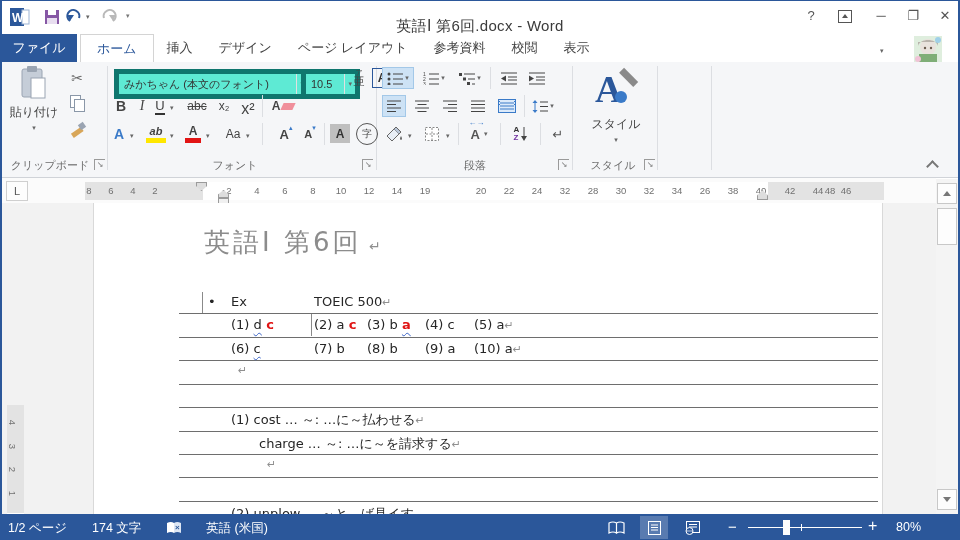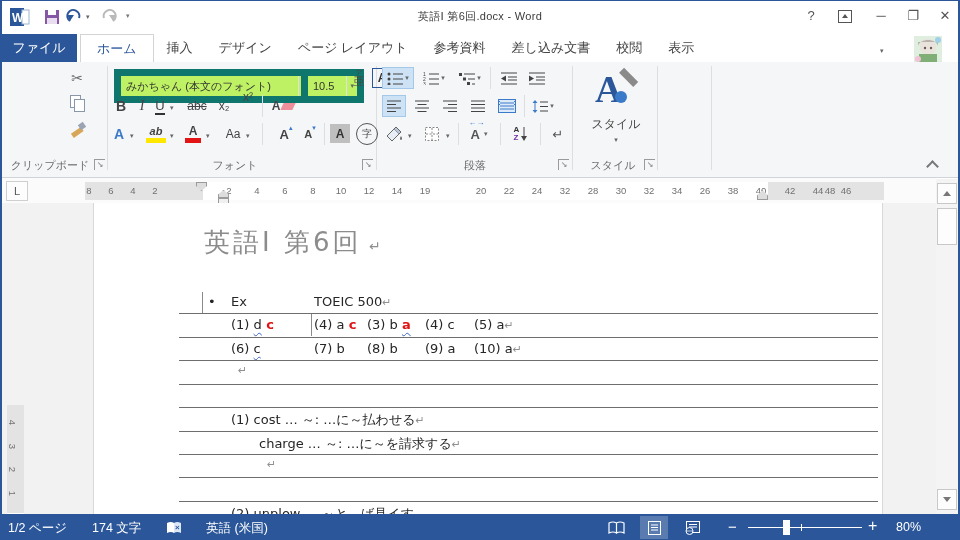--- a/index.html
+++ b/index.html
@@ -3,39 +3,39 @@
 <meta charset="utf-8">
 <style>
   html,body{margin:0;padding:0;background:#888;}
   body{font-family:"Liberation Sans","DejaVu Sans",sans-serif;}
   #win{position:relative;width:960px;height:540px;background:#fff;overflow:hidden;
        border-top:1px solid #2b579a;box-sizing:border-box;}
   .a{position:absolute;}
   .edge{position:absolute;background:#2b579a;z-index:60;}
   
   #titlebar{left:0;top:0;width:960px;height:32px;background:#fff;}
-  .tbtitle{width:100%;text-align:center;top:8px;font-size:11px;color:#3b3b3b;letter-spacing:.3px;}
+  .tbtitle{width:100%;text-align:center;top:16px;font-size:15px;color:#3b3b3b;letter-spacing:.3px;}
   .winbtn{top:4px;width:26px;height:22px;text-align:center;line-height:22px;color:#555;font-size:13px;cursor:default;}
   .qat{top:5px;color:#2b579a;}
   
   #tabrow{left:0;top:32px;width:960px;height:29px;background:#fff;}
   #filetab{left:1px;top:1px;width:76px;height:28px;background:#2b579a;color:#fff;
            font-size:13px;display:flex;align-items:center;justify-content:center;}
   #tabs{left:80px;top:1px;height:28px;display:flex;}
   .tab{padding:0 13px;font-size:13px;color:#444;display:flex;align-items:center;}
   .tab.active{color:#2b579a;background:#fff;border:1px solid #d4d4d4;border-bottom:none;padding:0 16px;}
   
   #ribbon{left:0;top:61px;width:960px;height:116px;background:#f5f6f8;border-bottom:1px solid #d0d3d8;box-sizing:border-box;}
   .gsep{position:absolute;top:4px;width:1px;height:104px;background:#dcdee2;}
   .glabel{position:absolute;top:96px;font-size:11px;color:#6b6b6b;text-align:center;}
   .launch{position:absolute;top:97px;width:10px;height:10px;border-left:1px solid #9a9a9a;border-top:1px solid #9a9a9a;
           font-size:8px;color:#777;line-height:10px;text-align:center;}
   .rbtn{position:absolute;display:flex;align-items:center;justify-content:center;color:#444;}
   .car{font-size:7px;color:#666;}
-  .combo{position:absolute;background:#bef264;border:7px solid #0f766e;font-size:11px;color:#333;
+  .combo{position:absolute;background:#5eead4;border:5px solid #0f766e;font-size:11px;color:#333;
          display:flex;align-items:center;overflow:hidden;white-space:nowrap;}
   .combo .car{margin-left:auto;padding:0 3px;border-left:1px solid #e0e0e0;height:100%;display:flex;align-items:center;}
   .tglon{background:#cde2f5;border:1px solid #a3c8e8;box-sizing:border-box;}
   .bigbtn{position:absolute;display:flex;flex-direction:column;align-items:center;color:#444;font-size:12px;}
   svg{display:block;}
   .uline{border-bottom:2px solid #333;}
   .chev{display:inline-block;width:7px;height:7px;border-left:2px solid #777;border-top:2px solid #777;transform:rotate(45deg);}
   
   #rulerzone{left:0;top:177px;width:936px;height:25px;background:#fbfbfb;}
   #hruler{position:absolute;left:85px;top:4px;width:799px;height:18px;background:#e3e3e3;}
@@ -129,21 +129,20 @@
   </div>
 
   <div id="tabrow" class="a">
     <div id="filetab" class="a">ファイル</div>
     <div id="tabs" class="a">
       <div class="tab active">ホーム</div>
       <div class="tab">挿入</div>
       <div class="tab">デザイン</div>
       <div class="tab">ページ レイアウト</div>
       <div class="tab">参考資料</div>
-      <div class="tab">差し込み文書</div>
       <div class="tab">校閲</div>
       <div class="tab">表示</div>
     </div>
     <span class="a car" style="left:880px;top:14px">▾</span>
     <svg class="a" style="left:914px;top:3px" width="28" height="26">
       <rect width="28" height="26" fill="#dfeede"></rect>
       <circle cx="14" cy="11" r="8" fill="#e9e2dd"></circle>
       <path d="M4,10 C6,2 22,2 24,10 L24,6 L4,6 Z" fill="#b9b3ac"></path>
       <circle cx="11" cy="12" r="1.2" fill="#6b5b4e"></circle>
         <circle cx="17" cy="12" r="1.2" fill="#6b5b4e"></circle>
@@ -153,20 +152,29 @@
     </svg>
   </div>
 
   <div id="ribbon" class="a">
     <div class="gsep" style="left:107px"></div>
     <div class="gsep" style="left:376px"></div>
     <div class="gsep" style="left:572px"></div>
     <div class="gsep" style="left:657px"></div>
     <div class="gsep" style="left:711px"></div>
 
+    <div class="bigbtn" style="left:8px;top:4px;width:52px">
+      <svg width="28" height="34">
+        <rect x="2" y="3" width="20" height="28" rx="2" fill="#c5cdd8" stroke="#9aa4b2"></rect>
+        <rect x="7" y="0" width="10" height="6" rx="1" fill="#9aa4b2"></rect>
+        <rect x="11" y="12" width="14" height="20" fill="#fff" stroke="#9aa4b2"></rect>
+      </svg>
+      <span style="margin-top:4px">貼り付け</span>
+      <span class="car" style="margin-top:3px">▾</span>
+    </div>
     <div class="rbtn" style="left:66px;top:6px;width:22px;height:20px;font-size:14px;color:#666">
         <span>✂</span>
       </div>
     <svg class="a" style="left:70px;top:33px" width="15" height="17">
       <rect x="0.5" y="0.5" width="10" height="12" fill="#fff" stroke="#8a97a8"></rect>
       <rect x="4.5" y="4.5" width="10" height="12" fill="#fff" stroke="#8a97a8"></rect>
     </svg>
     <svg class="a" style="left:69px;top:58px" width="18" height="18">
       <rect x="2" y="10" width="12" height="5" fill="#d8a659" transform="rotate(-35 8 12)"></rect>
       <rect x="10" y="3" width="6" height="6" fill="#9aa4b2" transform="rotate(-35 13 6)"></rect>
@@ -199,21 +207,21 @@
     <div class="rbtn" style="left:152px;top:33px;width:16px;height:22px;font-size:13px">
         <span class="uline">U</span>
       </div>
     <span class="a car" style="left:170px;top:42px">▾</span>
     <div class="rbtn" style="left:184px;top:33px;width:26px;height:22px;font-size:12px;text-decoration:line-through">
         <span>abc</span>
       </div>
     <div class="rbtn" style="left:214px;top:33px;width:20px;height:22px;font-size:12px">
         <span>x₂</span>
       </div>
-    <div class="rbtn" style="left:238px;top:24px;width:20px;height:22px;font-size:12px">
+    <div class="rbtn" style="left:238px;top:36px;width:20px;height:22px;font-size:16px">
         <span>x²</span>
       </div>
     <div class="gsep" style="left:262px;top:33px;height:22px"></div>
     <div class="rbtn" style="left:270px;top:33px;width:26px;height:22px">
       <span style="font-size:12px;font-weight:bold">A</span>
       <span style="display:inline-block;width:12px;height:7px;background:#f08f9b;transform:skewX(-25deg);margin-left:2px"></span>
     </div>
 
     <div class="rbtn" style="left:110px;top:61px;width:18px;height:22px;font-size:14px;font-weight:bold;color:#3a7ac8">
         <span>A</span>
@@ -510,21 +518,21 @@
       <div class="hline" style="top:274px"></div>
       <div class="hline" style="top:298px"></div>
 
       <div class="row" style="top:91px">
         <span class="seg" style="left:114px">•</span>
         <span class="seg" style="left:137px">Ex</span>
         <span class="seg" style="left:220px"><span>TOEIC 500</span><span class="ret">↵</span></span>
       </div>
       <div class="row" style="top:114px">
         <span class="seg" style="left:137px"><span>(1) </span><span class="squig">d</span><span class="red"> c</span></span>
-        <span class="seg" style="left:220px"><span>(4) a </span><span class="red">c</span></span>
+        <span class="seg" style="left:220px"><span>(2) a </span><span class="red">c</span></span>
         <span class="seg" style="left:273px"><span>(3) b </span><span class="red squig">a</span></span>
         <span class="seg" style="left:331px"><span>(4) c</span></span>
         <span class="seg" style="left:380px"><span>(5) a</span><span class="ret">↵</span></span>
       </div>
       <div class="row" style="top:138px">
         <span class="seg" style="left:137px"><span>(6) </span><span class="squig">c</span></span>
         <span class="seg" style="left:220px"><span>(7) b</span></span>
         <span class="seg" style="left:273px"><span>(8) b</span></span>
         <span class="seg" style="left:331px"><span>(9) a</span></span>
         <span class="seg" style="left:380px"><span>(10) a</span><span class="ret">↵</span></span>

